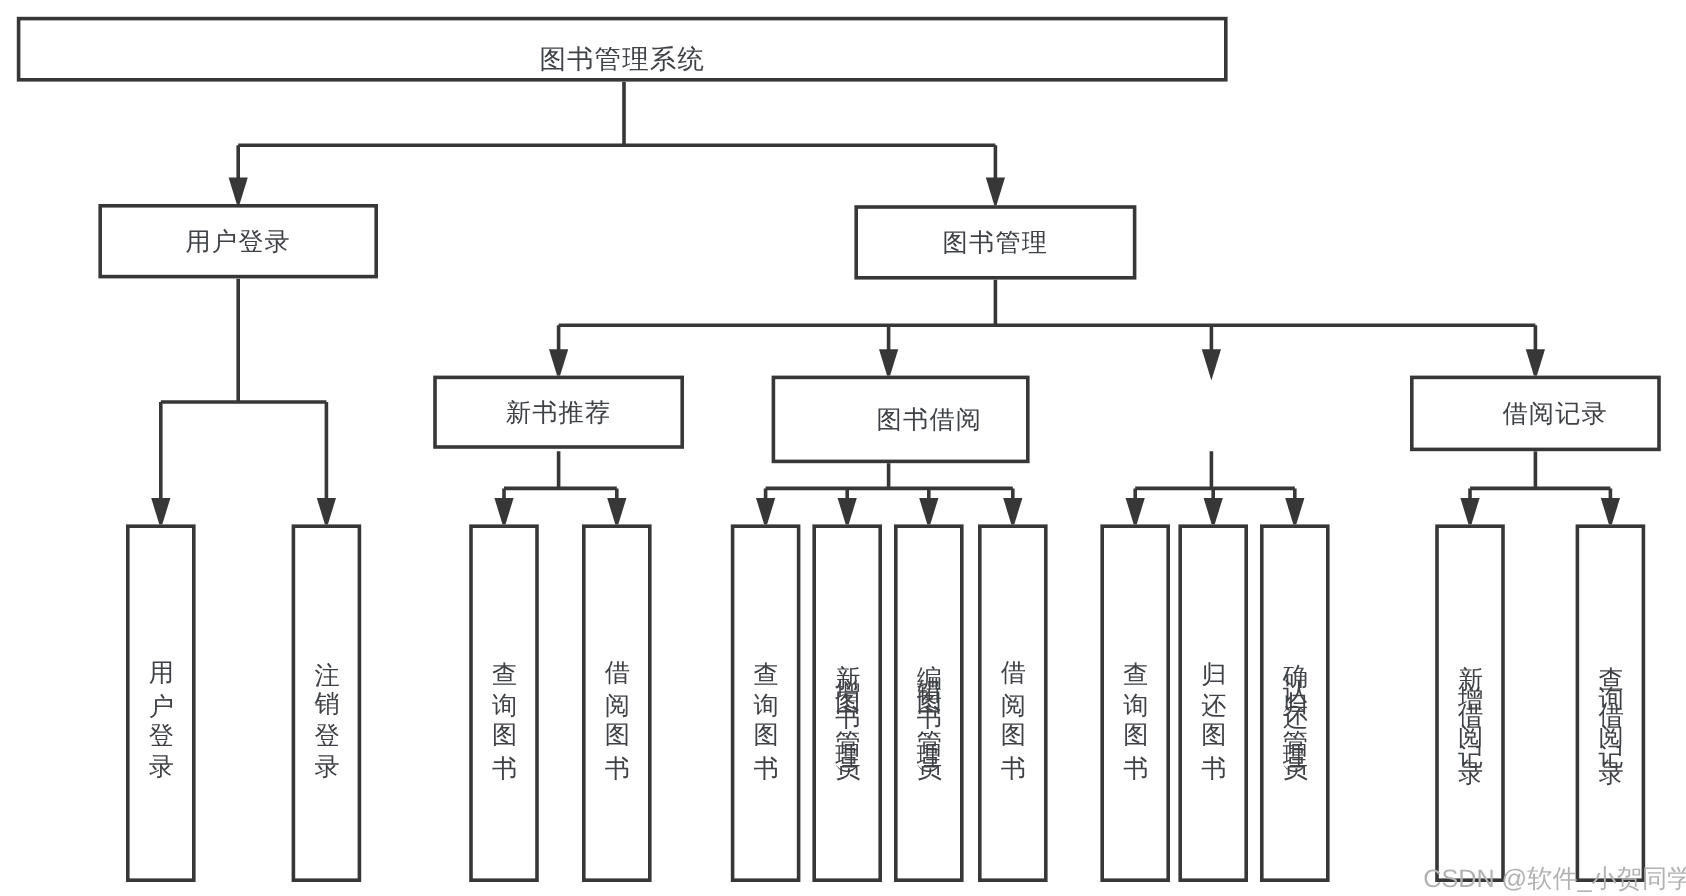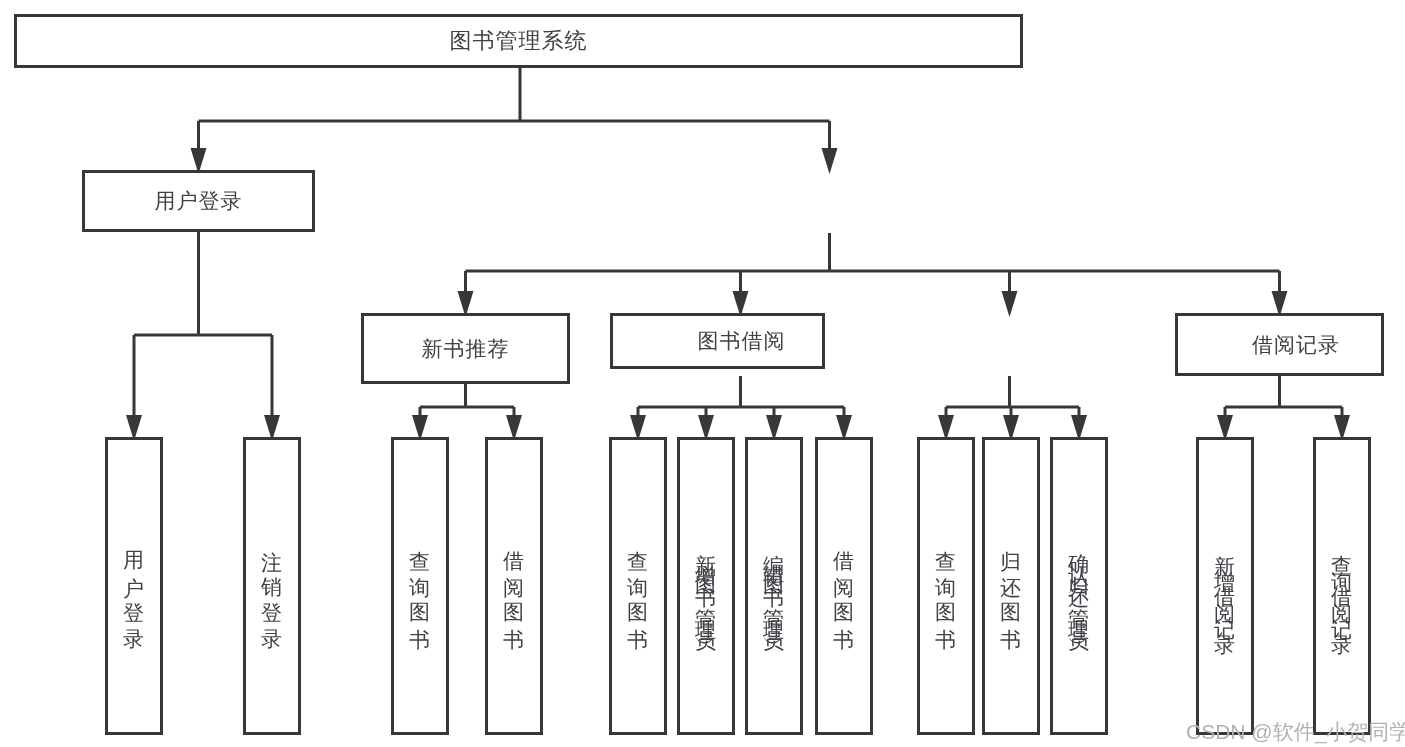--- a/index.html
+++ b/index.html
@@ -74,32 +74,35 @@
       <polygon points="766,415 782,415 774,441"></polygon>
       <polygon points="836,415 852,415 844,441"></polygon>
       <polygon points="938,415 954,415 946,441"></polygon>
       <polygon points="1003,415 1019,415 1011,441"></polygon>
       <polygon points="1071,415 1087,415 1079,441"></polygon>
       <polygon points="1217,415 1233,415 1225,441"></polygon>
       <polygon points="1334,415 1350,415 1342,441"></polygon>
     </g>
   </svg>
 
-  <div class="box h root-box" style="left:14px;top:14px;width:1009px;height:54px;">
+  <div class="box h root-box" style="left:14px;top:14px;width:1009px;height:54px;align-items:flex-end;">
     <span>图书管理系统</span>
   </div>
 
   <div class="box h" style="left:82px;top:170px;width:233px;height:62px;">
     <span>用户登录</span>
   </div>
+  <div class="box h" style="left:712px;top:171px;width:235px;height:62px;">
+    <span>图书管理</span>
+  </div>
 
-  <div class="box h" style="left:361px;top:313px;width:209px;height:71px;">
+  <div class="box h" style="left:361px;top:313px;width:209px;height:61px;">
     <span>新书推荐</span>
   </div>
-  <div class="box h" style="left:610px;top:313px;width:215px;height:56px;padding-left:48px;">
+  <div class="box h" style="left:643px;top:313px;width:215px;height:73px;padding-left:48px;">
     <span>图书借阅</span>
   </div>
   <div class="box h" style="left:1175px;top:313px;width:209px;height:63px;padding-left:33px;">
     <span>借阅记录</span>
   </div>
 
   <div class="box" style="left:105px;top:437px;width:58px;height:298px;">
     <span class="vt ls4">用户登录</span>
   </div>
   <div class="box" style="left:243px;top:437px;width:58px;height:298px;">

